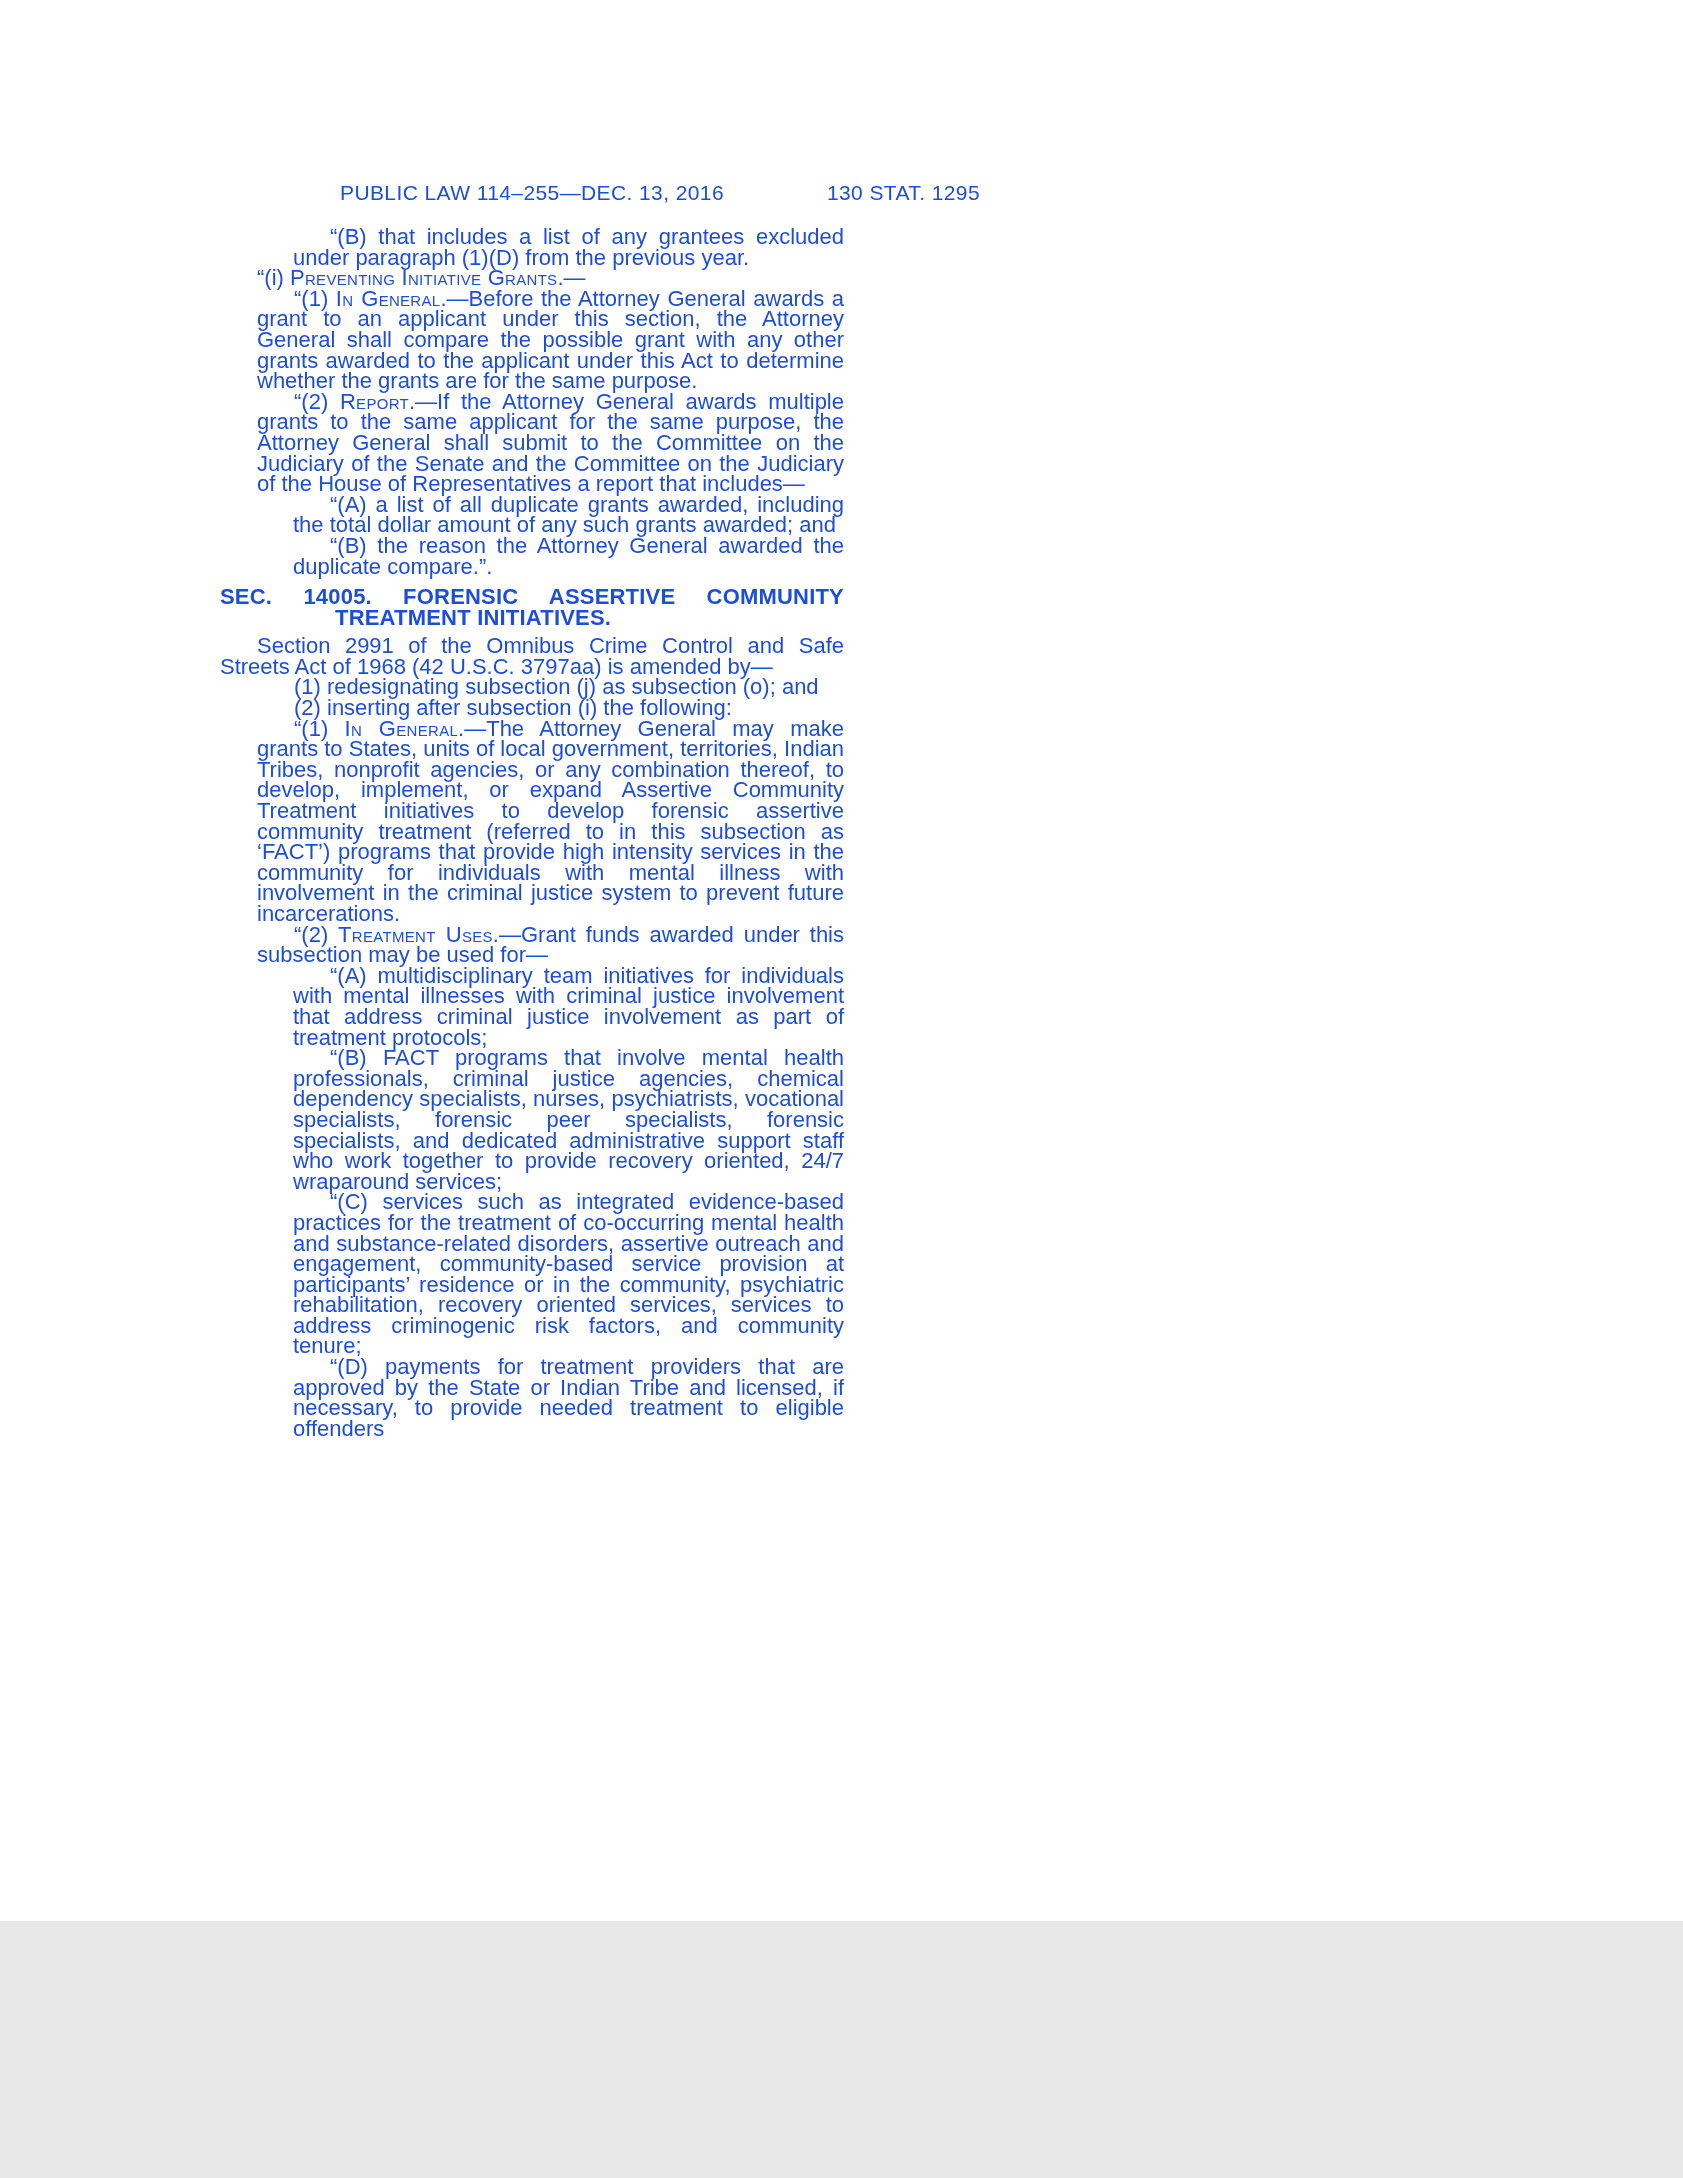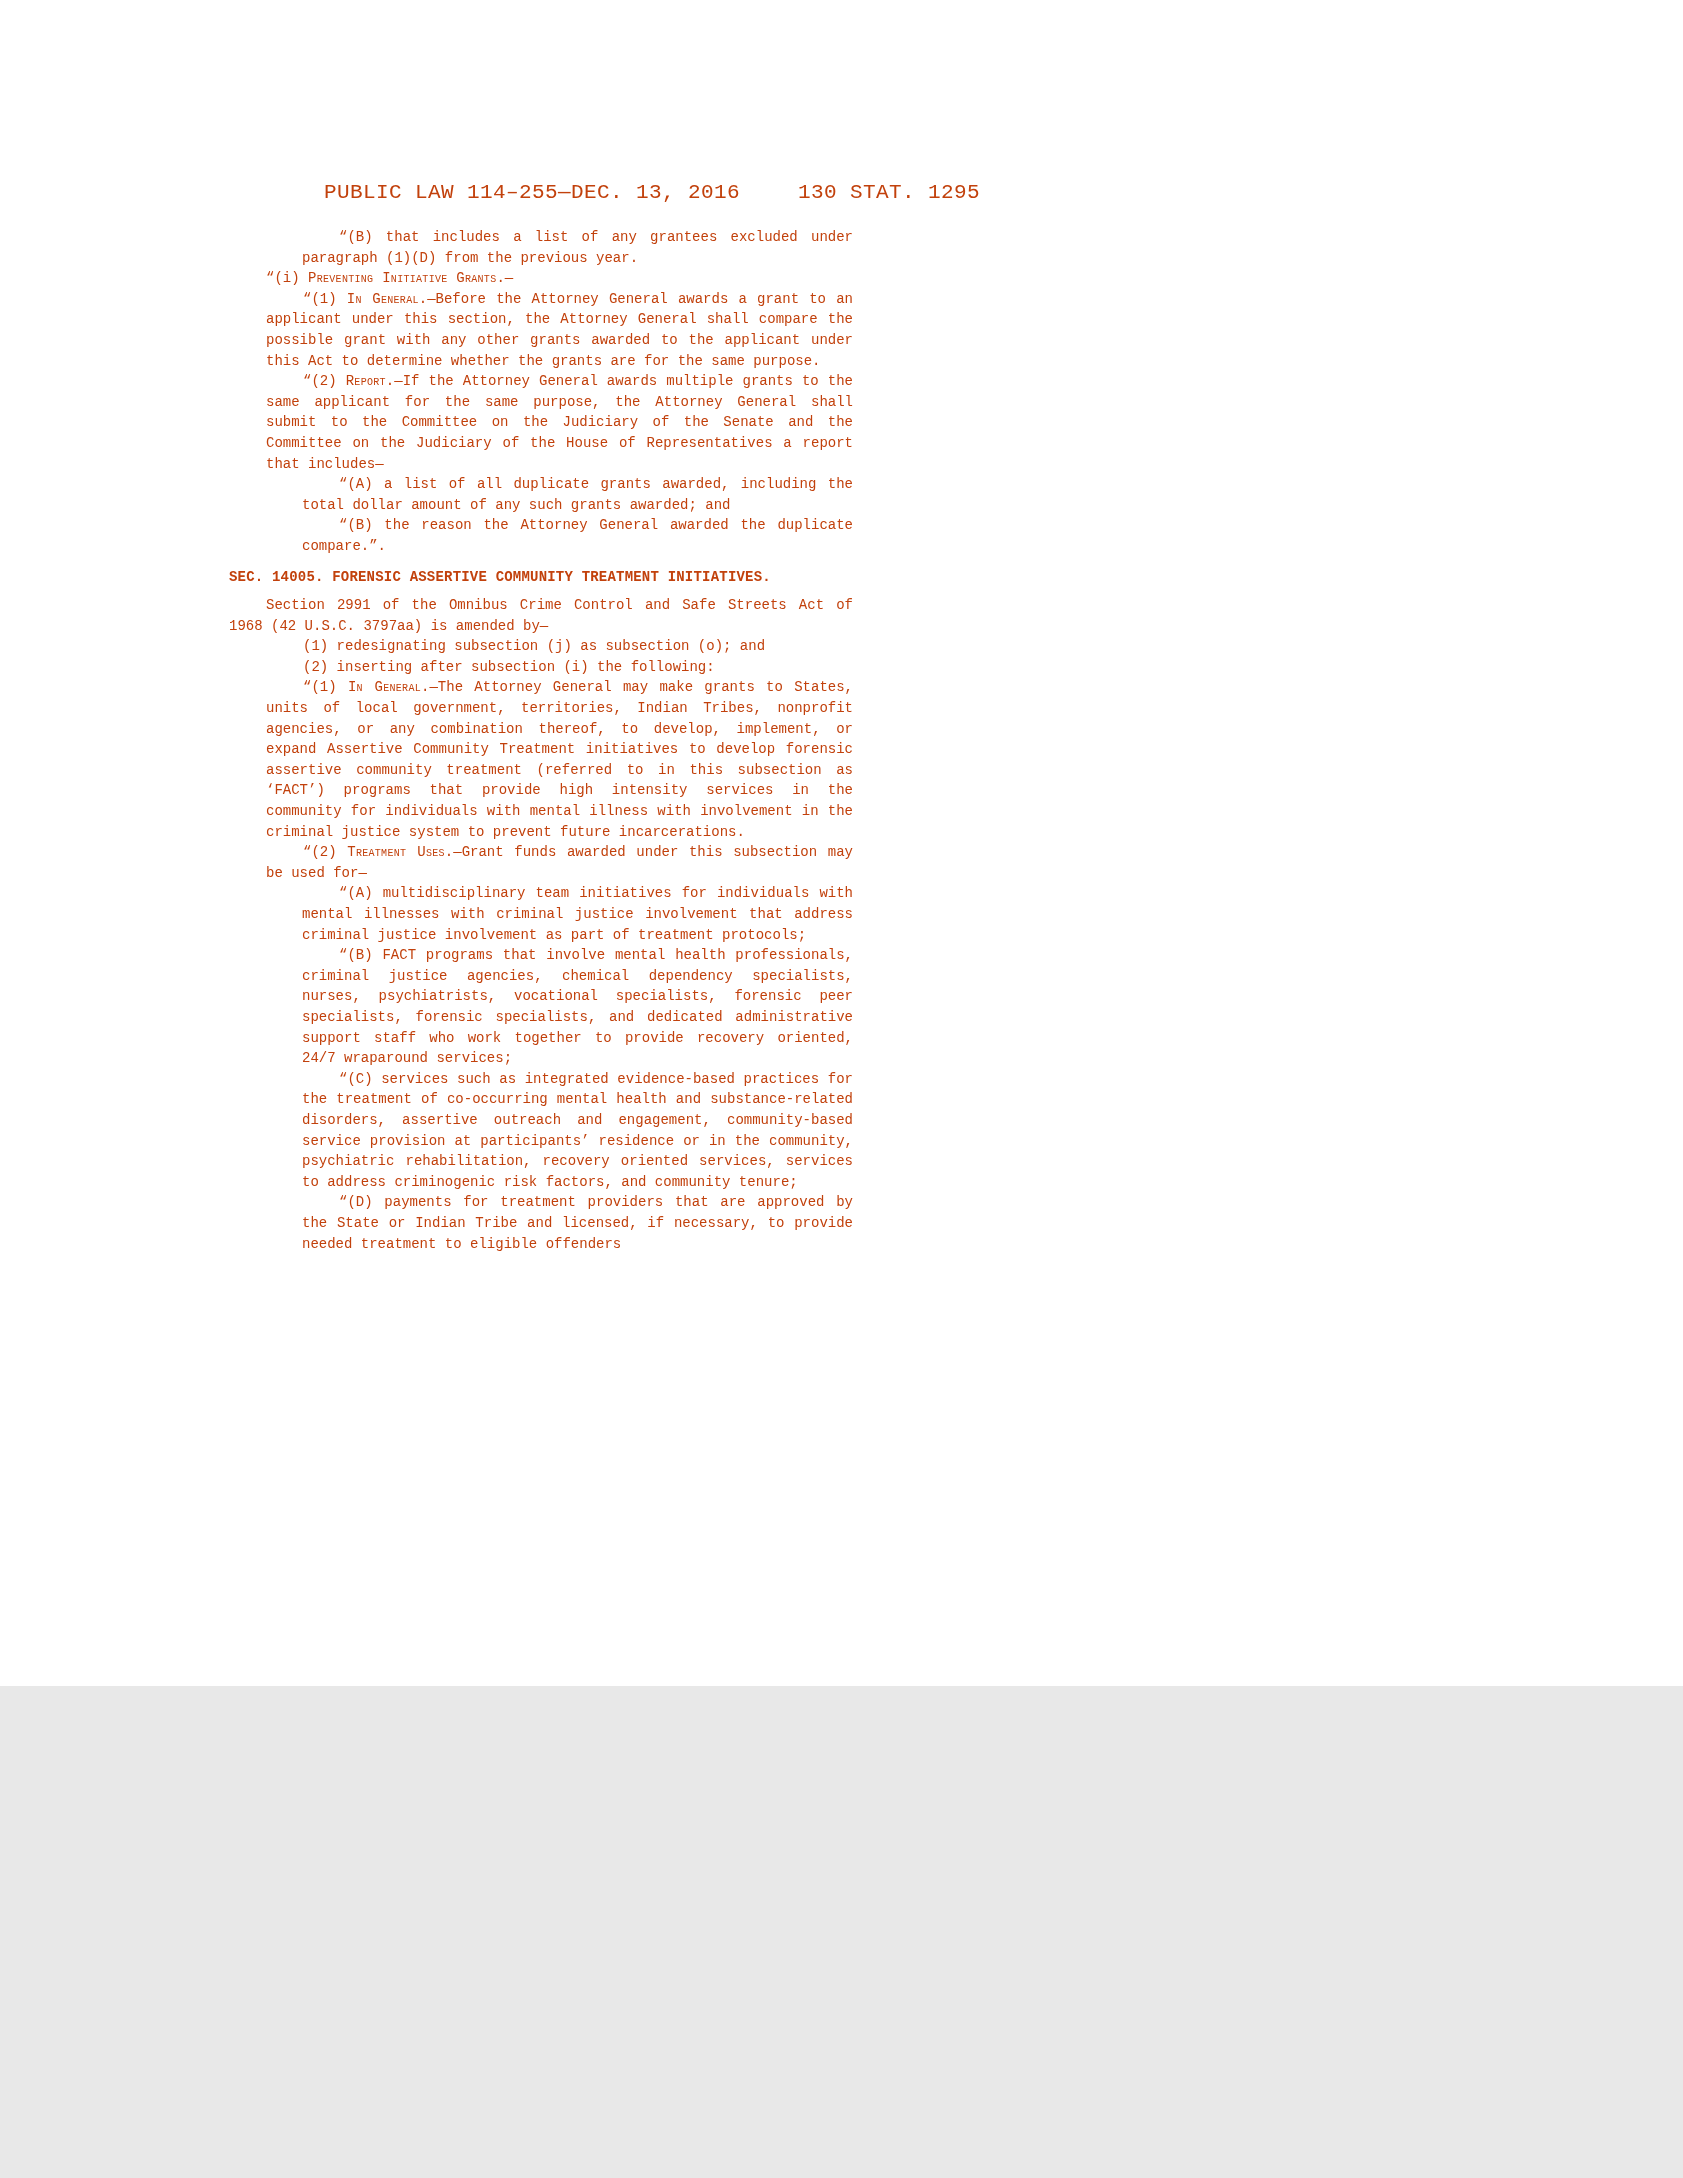--- a/index.html
+++ b/index.html
@@ -3,24 +3,24 @@
 <meta charset="utf-8">
 <style>
   html, body {
     margin: 0;
     padding: 0;
     background: #e8e8e8;
   }
   .page {
     position: relative;
     width: 1683px;
-    height: 1686px;
+    height: 1921px;
     background: #ffffff;
-    color: #c2410c;
-    font-family: Liberation Mono, monospace;
+    color: #1d4ed8;
+    font-family: Liberation Sans, sans-serif;
     overflow: hidden;
   }
   .header-row {
     position: absolute;
     left: 220px;
     top: 181px;
     width: 760px;
     height: 28px;
     font-size: 21px;
   }
@@ -39,24 +39,23 @@
     top: 0;
     text-align: left;
     letter-spacing: 0.4px;
     white-space: nowrap;
   }
   .body-col {
     position: absolute;
     left: 220px;
     top: 227px;
     width: 624px;
-    font-size: 14px;
+    font-size: 22px;
     line-height: 20.6px;
     text-align: justify;
-    margin-left: 9px;
   }
   p.para {
     margin: 0;
     text-indent: 37px; 
   }
   .b0 { padding-left: 0; }
   .b1 { padding-left: 37px; }
   .b2 { padding-left: 73px; }
   .sec-head {
     margin: 10px 0 8px 0;

